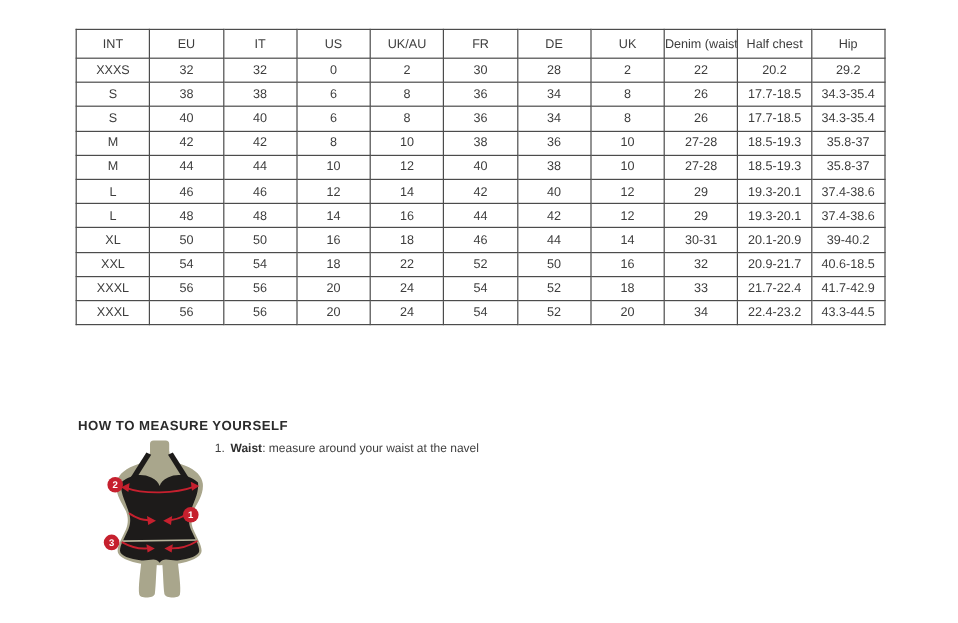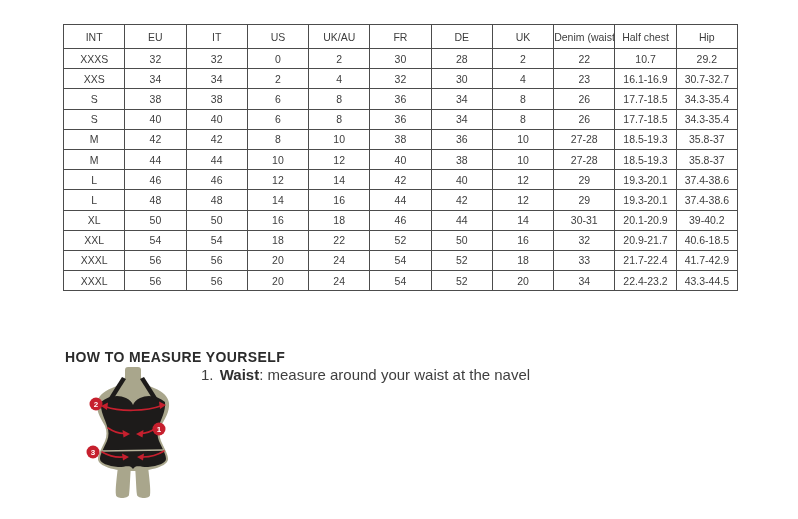--- a/index.html
+++ b/index.html
@@ -24,27 +24,27 @@
     text-align: center; vertical-align: middle;
     font-size: 10.5px; font-weight: 400; color: #3d3d3d;
     padding: 0; white-space: nowrap; overflow: hidden;
   }
   table.size-chart th { height: 24px; }
   table.size-chart td { height: 20.2px; }
 
   
   .measure-title {
     position: absolute; left: 65px; top: 349px;
-    font-size: 14px; font-weight: 700; letter-spacing: 0.4px;
+    font-size: 11px; font-weight: 700; letter-spacing: 0.4px;
     color: #2b2b2b;
   }
   .figure-wrap { position: absolute; left: 78px; top: 366px; width: 116px; height: 140px; }
   .steps {
-    position: absolute; left: 201px; top: 367px;
-    list-style: none; font-size: 15px; color: #3f3f3f;
+    position: absolute; left: 179px; top: 367px;
+    list-style: none; font-size: 10px; color: #3f3f3f;
   }
   .steps li { height: 16.5px; line-height: 11px; padding-top: 2px; }
   .steps .num { margin-right: 2px; }
   .steps b { font-weight: 700; color: #2e2e2e; }
 </style>
 </head>
 <body>
 
 <div class="page">
 
@@ -68,35 +68,22 @@
         <tr>
           <td>XXXS</td>
           <td>32</td>
           <td>32</td>
           <td>0</td>
           <td>2</td>
           <td>30</td>
           <td>28</td>
           <td>2</td>
           <td>22</td>
-          <td>10.7</td>
+          <td>20.2</td>
           <td>29.2</td>
-        </tr>
-        <tr>
-          <td>XXS</td>
-          <td>34</td>
-          <td>34</td>
-          <td>2</td>
-          <td>4</td>
-          <td>32</td>
-          <td>30</td>
-          <td>4</td>
-          <td>23</td>
-          <td>16.1-16.9</td>
-          <td>30.7-32.7</td>
         </tr>
         <tr>
           <td>S</td>
           <td>38</td>
           <td>38</td>
           <td>6</td>
           <td>8</td>
           <td>36</td>
           <td>34</td>
           <td>8</td>

